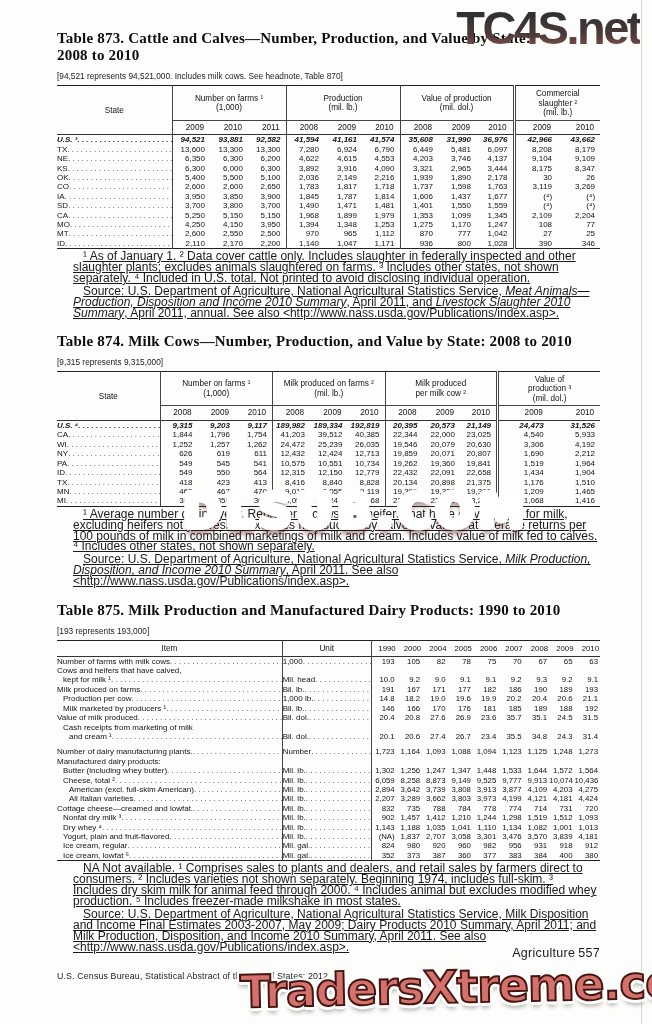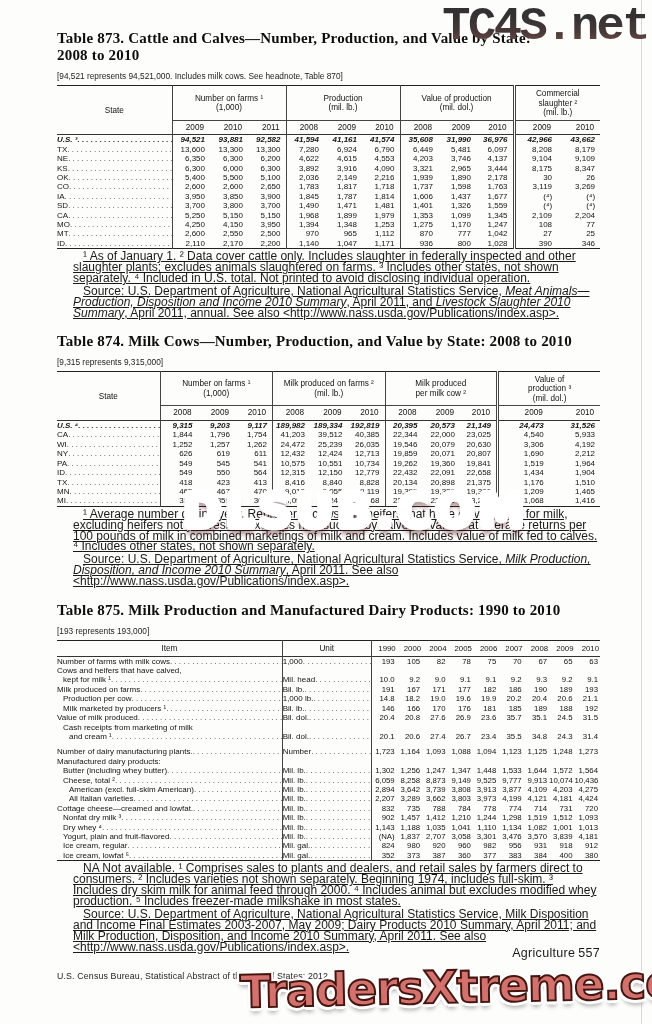--- a/index.html
+++ b/index.html
@@ -39,21 +39,21 @@
   .fn{font-size:12px;line-height:10.9px;margin:2px 0 0 16px;text-indent:10px;color:#1a1a1a;text-decoration:underline;}
   .fn:first-of-type{margin-top:4px;}
   .it{font-style:italic;}
 
   .pg-right{position:absolute;top:946px;right:52px;font-size:12.5px;color:#1a1a1a;letter-spacing:.3px;}
   .pg-right .num{margin-left:3px;}
   .pg-left{position:absolute;top:971px;left:57px;font-size:8.8px;letter-spacing:.15px;color:#222;}
   .scan-edge{position:absolute;top:0;right:10px;width:1px;height:100%;background:#d9d9d4;}
 
   .wm{position:absolute;font-weight:bold;z-index:6;pointer-events:none;}
-  .wm-top{top:0px;right:4px;font-size:47px;letter-spacing:-2.5px;font-family:Liberation Mono, monospace;
+  .wm-top{top:0px;right:12px;font-size:47px;letter-spacing:-2.5px;font-family:Liberation Sans, sans-serif;
           background:linear-gradient(180deg,#343132 30%,#4a3a38 62%,#8a544c 92%);
           -webkit-background-clip:text;background-clip:text;color:transparent;}
   .wm-mid{left:183px;top:484px;font-size:46px;letter-spacing:4px;font-family:"DejaVu Sans",sans-serif;
           background:linear-gradient(180deg,#e04a4e 12%,#a80d12 60%,#c5181e 100%);
           -webkit-background-clip:text;background-clip:text;color:transparent;
           text-shadow:-3px 0 0 #fff,3px 0 0 #fff,0 -3px 0 #fff,0 3px 0 #fff,
                       -2px -2px 0 #fff,2px -2px 0 #fff,-2px 2px 0 #fff,2px 2px 0 #fff,
                       0 7px 5px rgba(70,10,10,.45);}
   .wm-bot{left:240px;top:960px;font-size:45px;letter-spacing:-1px;font-family:"DejaVu Sans",sans-serif;
           transform:rotate(-1.3deg);color:#d4716d;-webkit-text-stroke:2px #44160f;
@@ -257,21 +257,21 @@
                   <span class="dots"></span>
                 </div>
               </td>
               <td class="num gb">3,700</td>
               <td class="num">3,800</td>
               <td class="num">3,700</td>
               <td class="num gb">1,490</td>
               <td class="num">1,471</td>
               <td class="num">1,481</td>
               <td class="num gb">1,401</td>
-              <td class="num">1,326</td>
+              <td class="num">1,550</td>
               <td class="num">1,559</td>
               <td class="num dbl">(⁴)</td>
               <td class="num">(⁴)</td>
             </tr>
             <tr>
               <td class="lbl">
                 <div class="lwrap">
                   <span class="lt">CA</span>
                   <span class="dots"></span>
                 </div>

